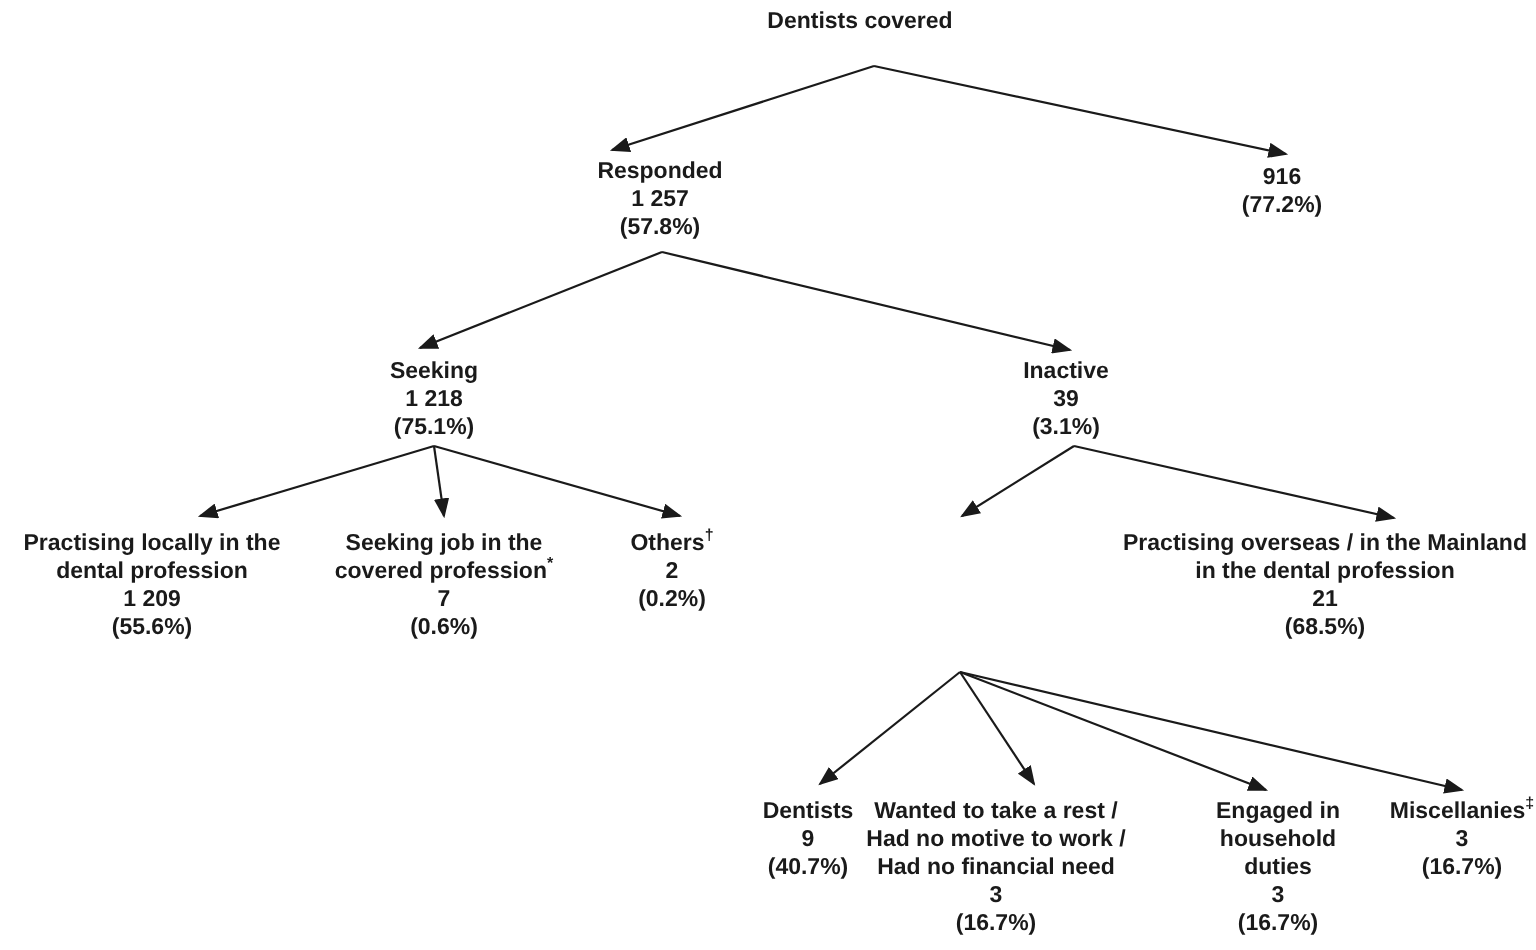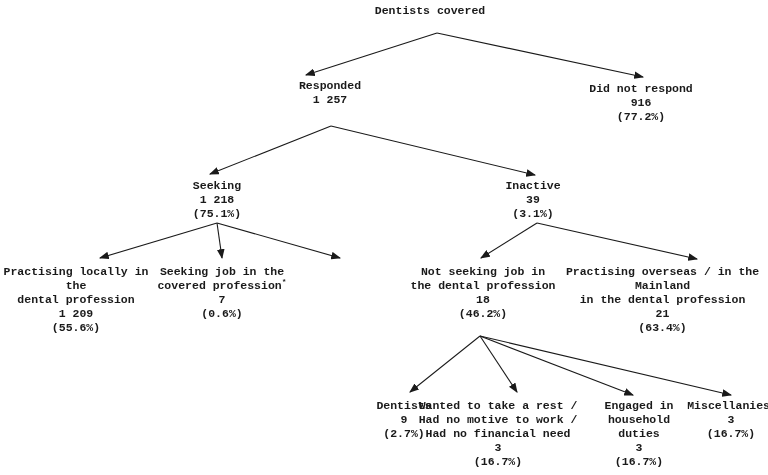--- a/index.html
+++ b/index.html
@@ -2,21 +2,21 @@
 <html><head>
 <meta charset="utf-8">
 <style>
   html, body { margin: 0; padding: 0; background: #ffffff; }
   .stage {
     position: relative;
     width: 768px;
     height: 475px;
     background: #ffffff;
     overflow: hidden;
-    font-family: Liberation Mono, monospace;
+    font-family: Liberation Sans, sans-serif;
     font-weight: bold;
     color: #1a1a1a;
   }
   svg.arrows {
     position: absolute;
     left: 0; top: 0;
     width: 768px; height: 475px;
   }
   .node {
     position: absolute;
@@ -60,24 +60,24 @@
   </svg>
 
   <div class="node" style="left:355px;top:4px;width:150px">
     <div class="nl"><span>Dentists covered</span><sup></sup></div>
     <div></div>
   </div>
 
   <div class="node" style="left:270px;top:79px;width:120px">
     <div class="nl"><span>Responded</span><sup></sup></div>
     <div>1 257</div>
+    <div>(57.8%)</div>
   </div>
 
   <div class="node" style="left:571px;top:82px;width:140px">
-    <div class="nl"><span>Did not respond</span><sup></sup></div>
     <div>916</div>
     <div>(77.2%)</div>
   </div>
 
   <div class="node" style="left:167px;top:179px;width:100px">
     <div class="nl"><span>Seeking</span><sup></sup></div>
     <div>1 218</div>
     <div>(75.1%)</div>
   </div>
 
@@ -94,39 +94,38 @@
     <div>(55.6%)</div>
   </div>
 
   <div class="node" style="left:157px;top:265px;width:130px">
     <div class="nl"><span>Seeking job in the
 covered profession</span><sup>*</sup></div>
     <div>7</div>
     <div>(0.6%)</div>
   </div>
 
+  <div class="node" style="left:296px;top:265px;width:80px">
+    <div class="nl"><span>Others</span><sup>†</sup></div>
+    <div>2</div>
+    <div>(0.2%)</div>
+  </div>
 
-  <div class="node" style="left:408px;top:265px;width:150px">
-    <div class="nl"><span>Not seeking job in
-the dental profession</span><sup></sup></div>
-    <div>18</div>
-    <div>(46.2%)</div>
-  </div>
 
   <div class="node" style="left:557px;top:265px;width:211px">
     <div class="nl"><span>Practising overseas / in the Mainland
 in the dental profession</span><sup></sup></div>
     <div>21</div>
-    <div>(63.4%)</div>
+    <div>(68.5%)</div>
   </div>
 
   <div class="node" style="left:364px;top:399px;width:80px">
     <div class="nl"><span>Dentists</span><sup></sup></div>
     <div>9</div>
-    <div>(2.7%)</div>
+    <div>(40.7%)</div>
   </div>
 
   <div class="node" style="left:416px;top:399px;width:164px">
     <div class="nl"><span>Wanted to take a rest /
 Had no motive to work /
 Had no financial need</span><sup></sup></div>
     <div>3</div>
     <div>(16.7%)</div>
   </div>
 

